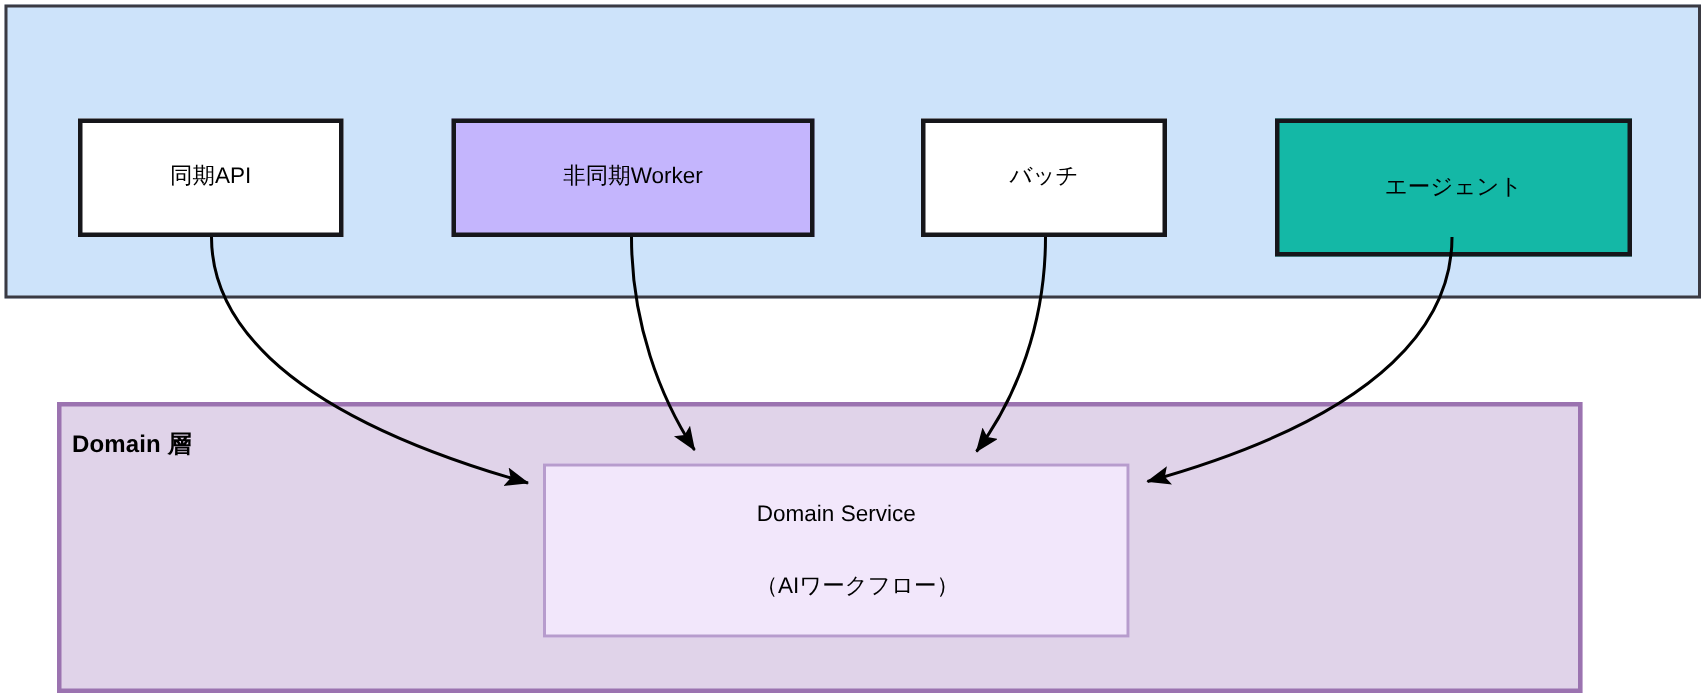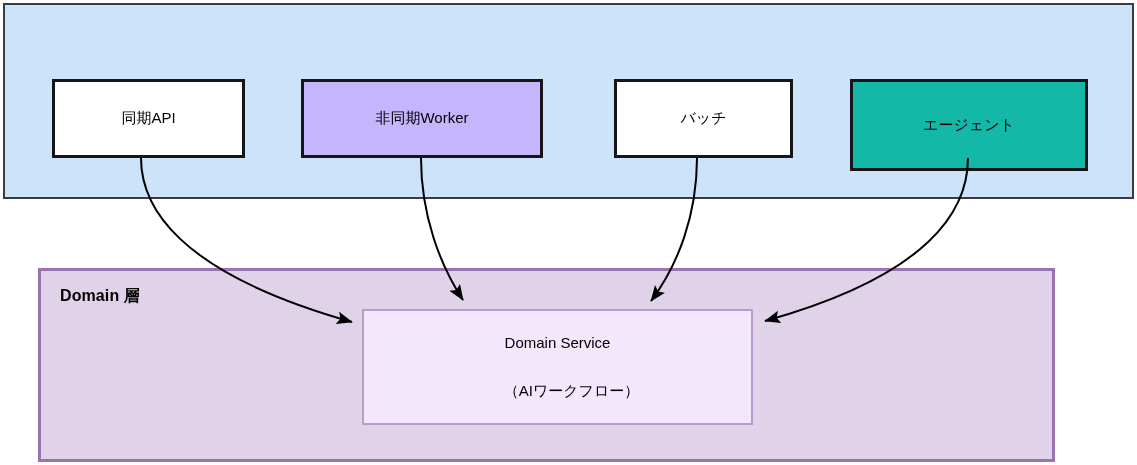--- a/index.html
+++ b/index.html
@@ -48,21 +48,21 @@
 
   #domain-layer {
     left: 38px;
     top: 268px;
     width: 1017px;
     height: 194px;
     background: #e0d3e9;
     border: 3px solid #9b73b0;
   }
   #domain-layer-title {
-    left: 60px;
+    left: 48px;
     top: 286px;
   }
 
   
   .node {
     position: absolute;
     box-sizing: border-box;
     background: #ffffff;
     border: 3px solid #16161a;
     display: flex;
@@ -110,27 +110,27 @@
 <body>
 
 <div id="canvas">
 
   <div class="layer" id="interfaces-layer" style="background: rgb(205, 227, 250); border-color: rgb(58, 58, 66);"></div>
 
   <div class="layer" id="domain-layer" style="background: rgb(224, 211, 233); border-color: rgb(155, 115, 176);"></div>
   <div class="layer-title" id="domain-layer-title">Domain 層</div>
 
   <div id="interface-nodes">
-      <div class="node" style="left: 52px; top: 79px; width: 193px; height: 79px; background: rgb(255, 255, 255); border-color: rgb(22, 22, 26);">
+      <div class="node" style="left: 52px; top: 79px; width: 177px; height: 79px; background: rgb(255, 255, 255); border-color: rgb(22, 22, 26);">
         <span>同期API</span>
       </div>
       <div class="node" style="left: 301px; top: 79px; width: 242px; height: 79px; background: #c4b5fd; border-color: rgb(22, 22, 26);">
         <span>非同期Worker</span>
       </div>
-      <div class="node" style="left: 614px; top: 79px; width: 179px; height: 79px; background: rgb(255, 255, 255); border-color: rgb(22, 22, 26);">
+      <div class="node" style="left: 614px; top: 79px; width: 164px; height: 79px; background: rgb(255, 255, 255); border-color: rgb(22, 22, 26);">
         <span>バッチ</span>
       </div>
       <div class="node" style="left: 850px; top: 79px; width: 238px; height: 92px; background: #14b8a6; border-color: rgb(22, 22, 26);">
         <span>エージェント</span>
       </div>
     </div>
 
   <div id="domain-service-box" style="background: rgb(242, 231, 251); border-color: rgb(183, 156, 205);">
     <div class="line1">Domain Service</div>
     <div class="line2">（AIワークフロー）</div>

